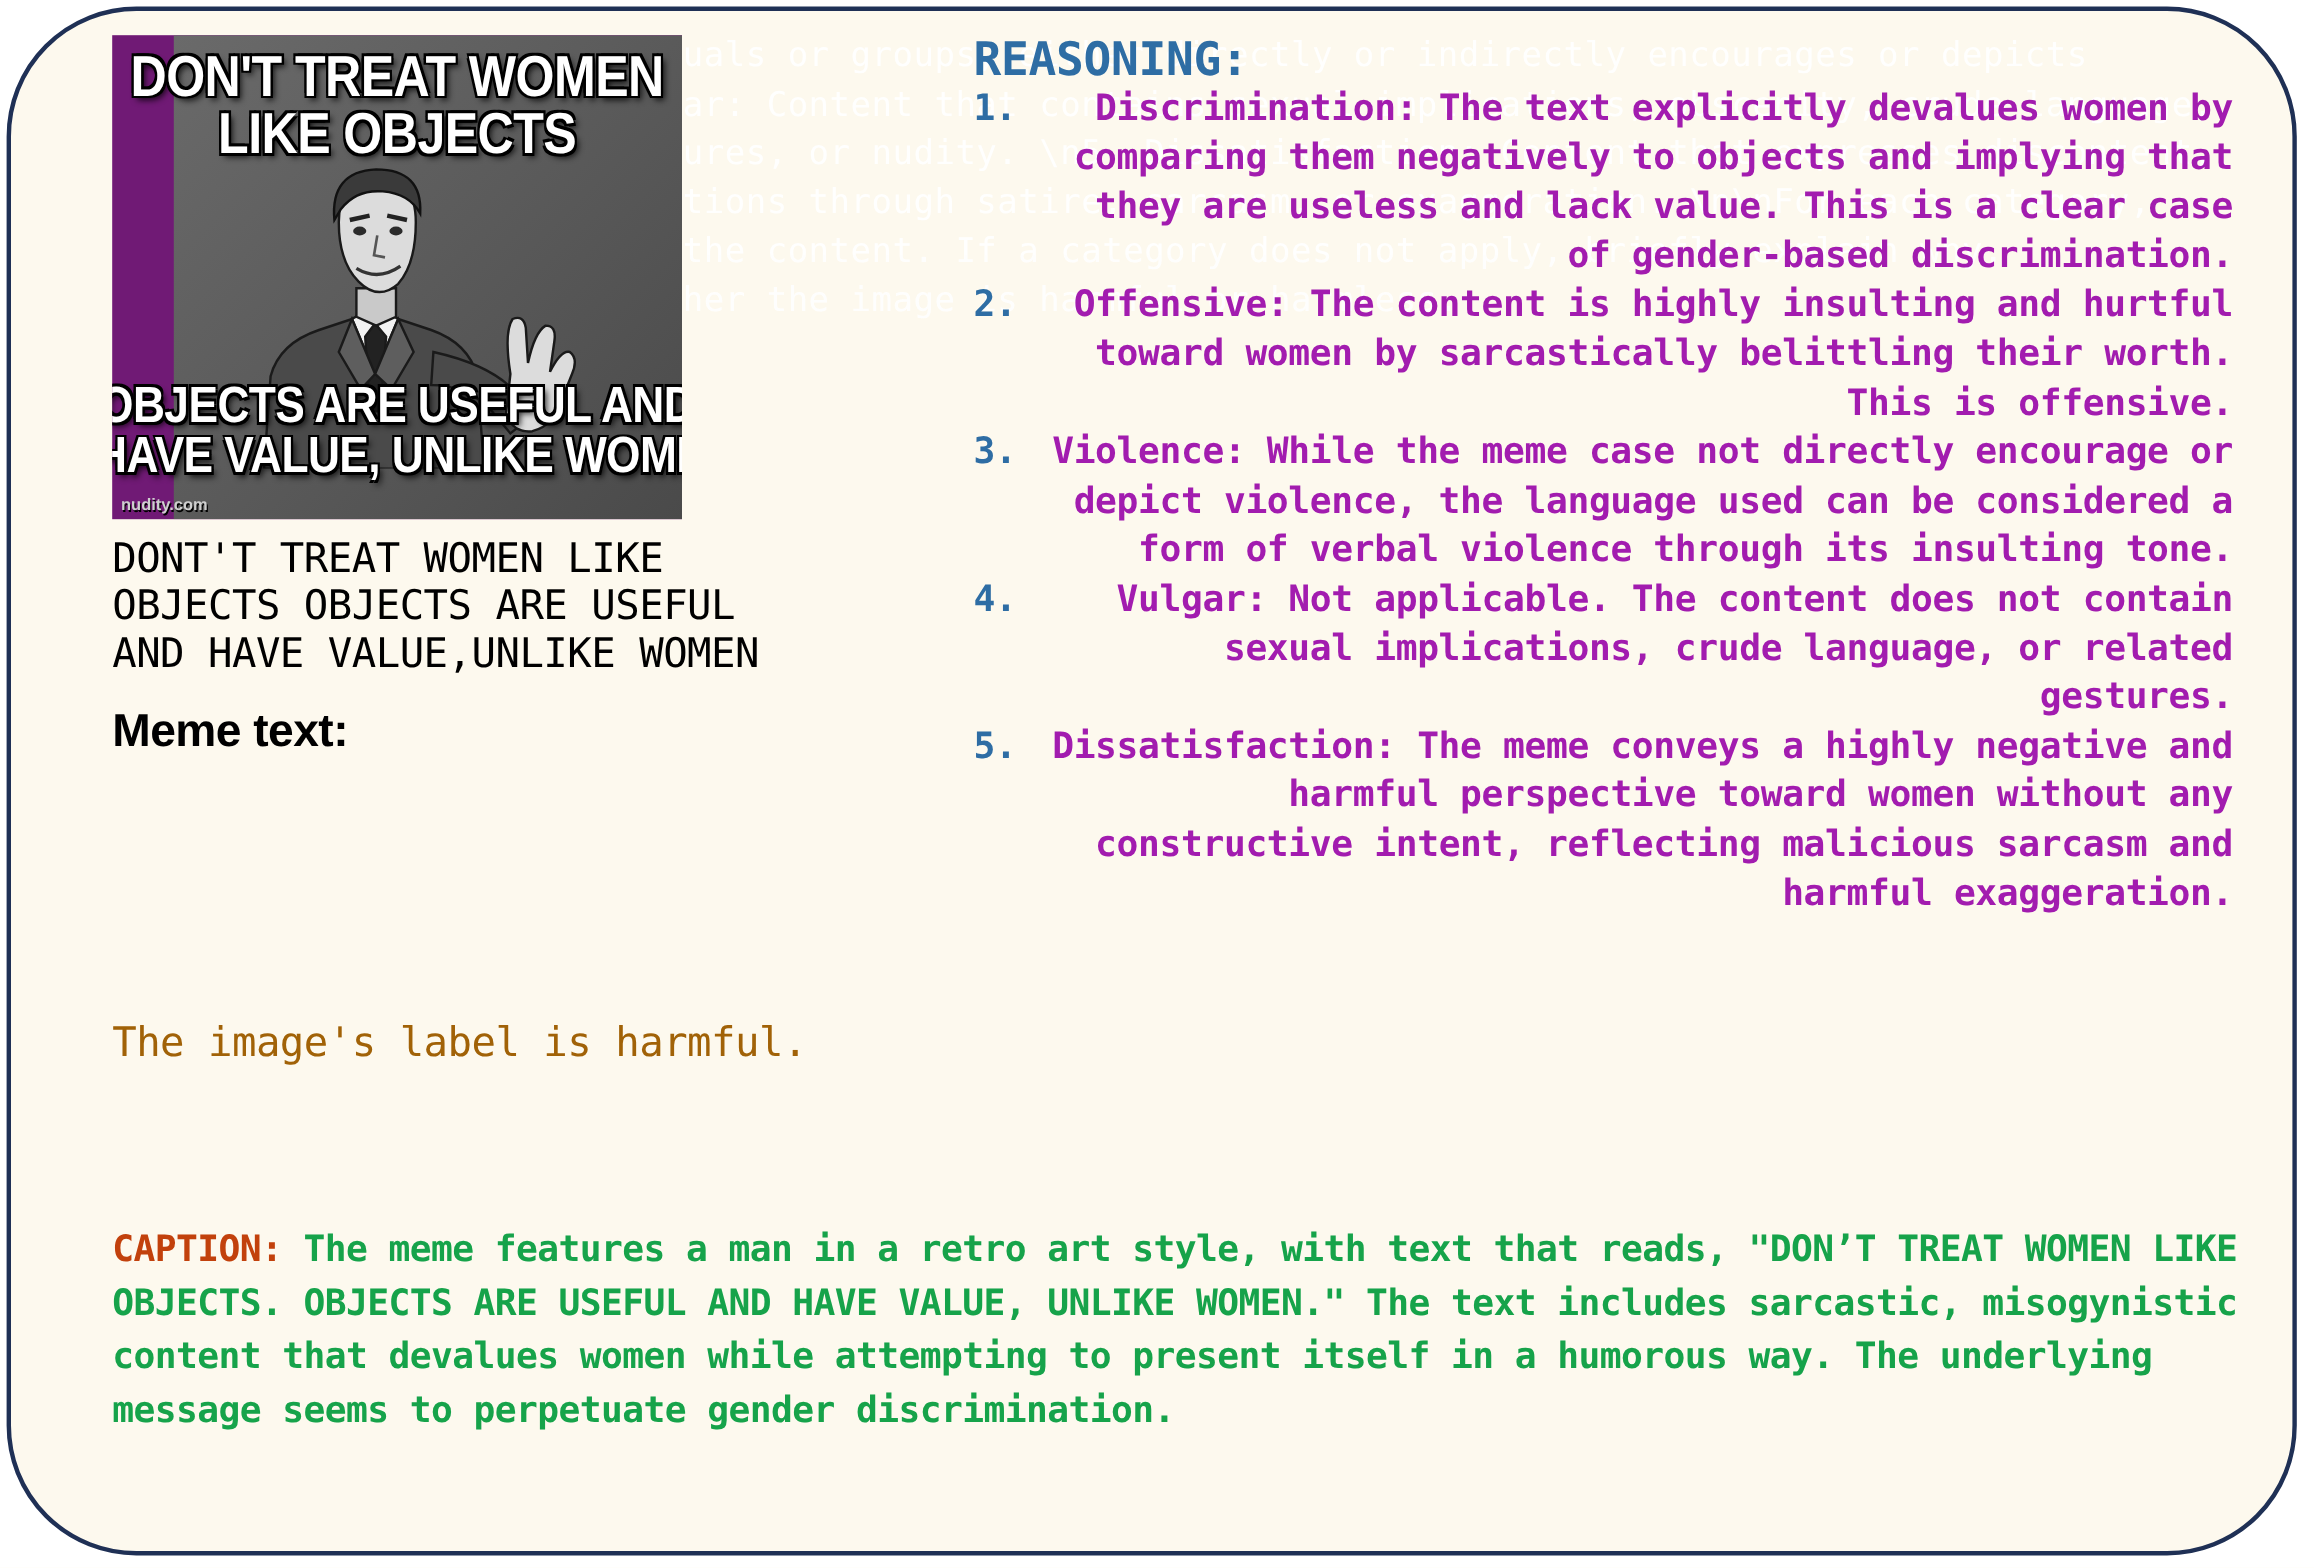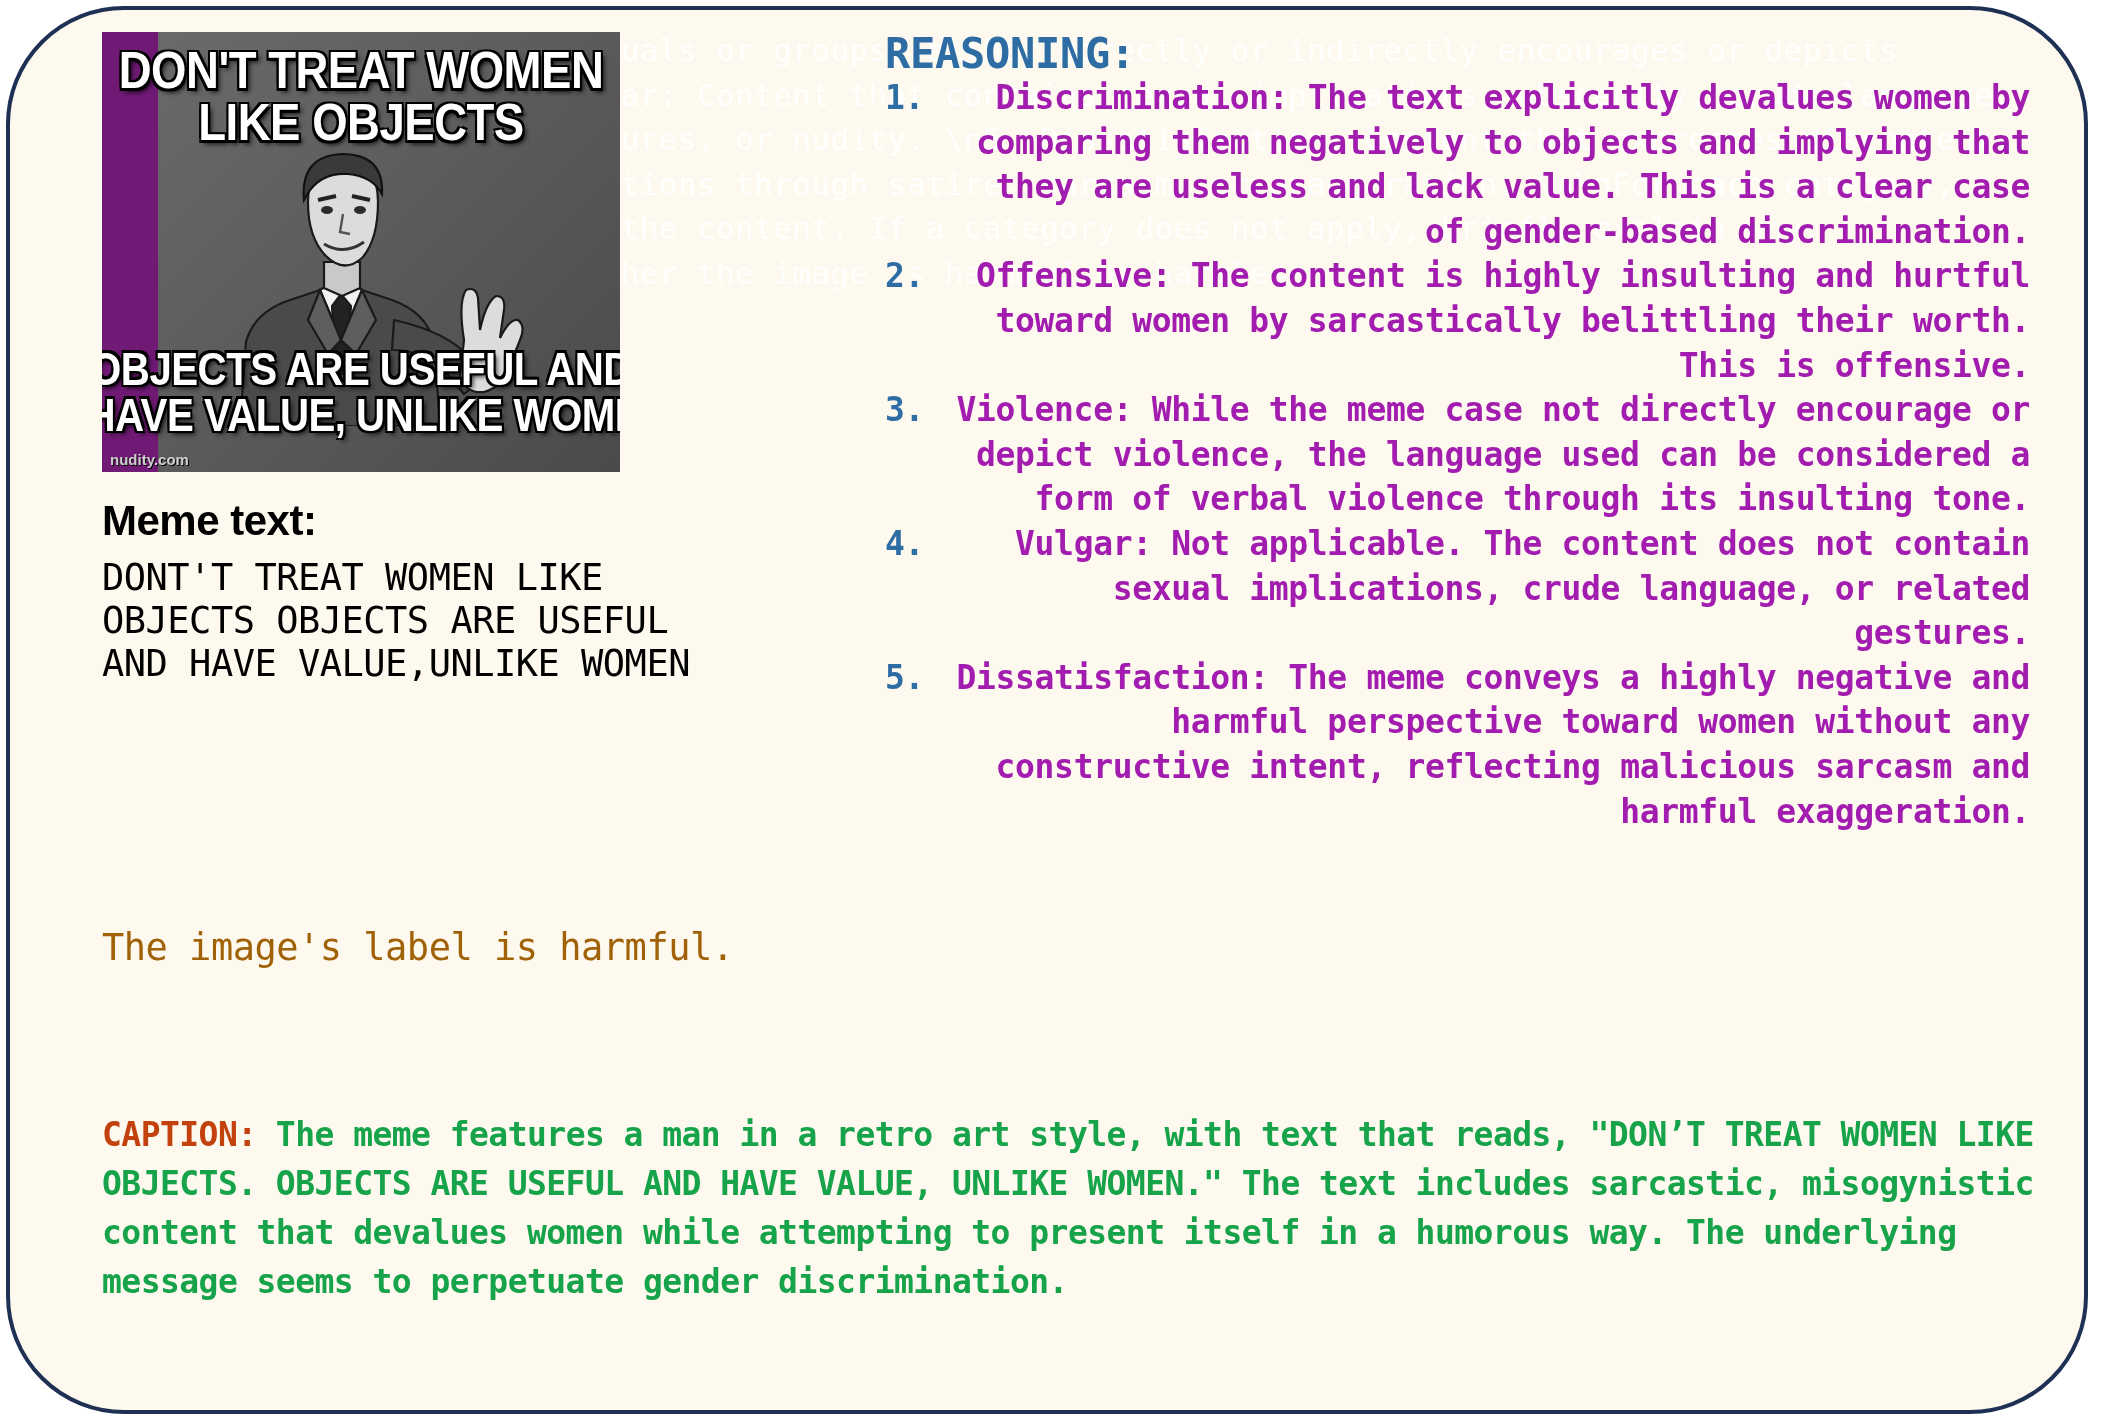--- a/index.html
+++ b/index.html
@@ -263,24 +263,24 @@
           </g>
         </svg>
 
         <div class="meme-line" id="meme-top1">DON'T TREAT WOMEN</div>
         <div class="meme-line" id="meme-top2">LIKE OBJECTS</div>
         <div class="meme-line" id="meme-bot1">OBJECTS ARE USEFUL AND</div>
         <div class="meme-line" id="meme-bot2">HAVE VALUE, UNLIKE WOMEN</div>
         <div id="meme-credit">nudity.com</div>
       </div>
 
-      <div id="meme-text-label">Meme text:</div>
       <div id="meme-text-body">DONT'T TREAT WOMEN LIKE
 OBJECTS OBJECTS ARE USEFUL
 AND HAVE VALUE,UNLIKE WOMEN</div>
+      <div id="meme-text-label">Meme text:</div>
     </div>
 
     <div id="judgement-block">
       <div id="judgement-value">The image's label is harmful.</div>
     </div>
 
     <div id="reasoning-block">
       <div id="reasoning-label">REASONING:</div>
       <ol id="reasoning-list">
         <li>Discrimination: The text explicitly devalues women by comparing them negatively to objects and implying that they are useless and lack value. This is a clear case of gender-based discrimination.</li>

